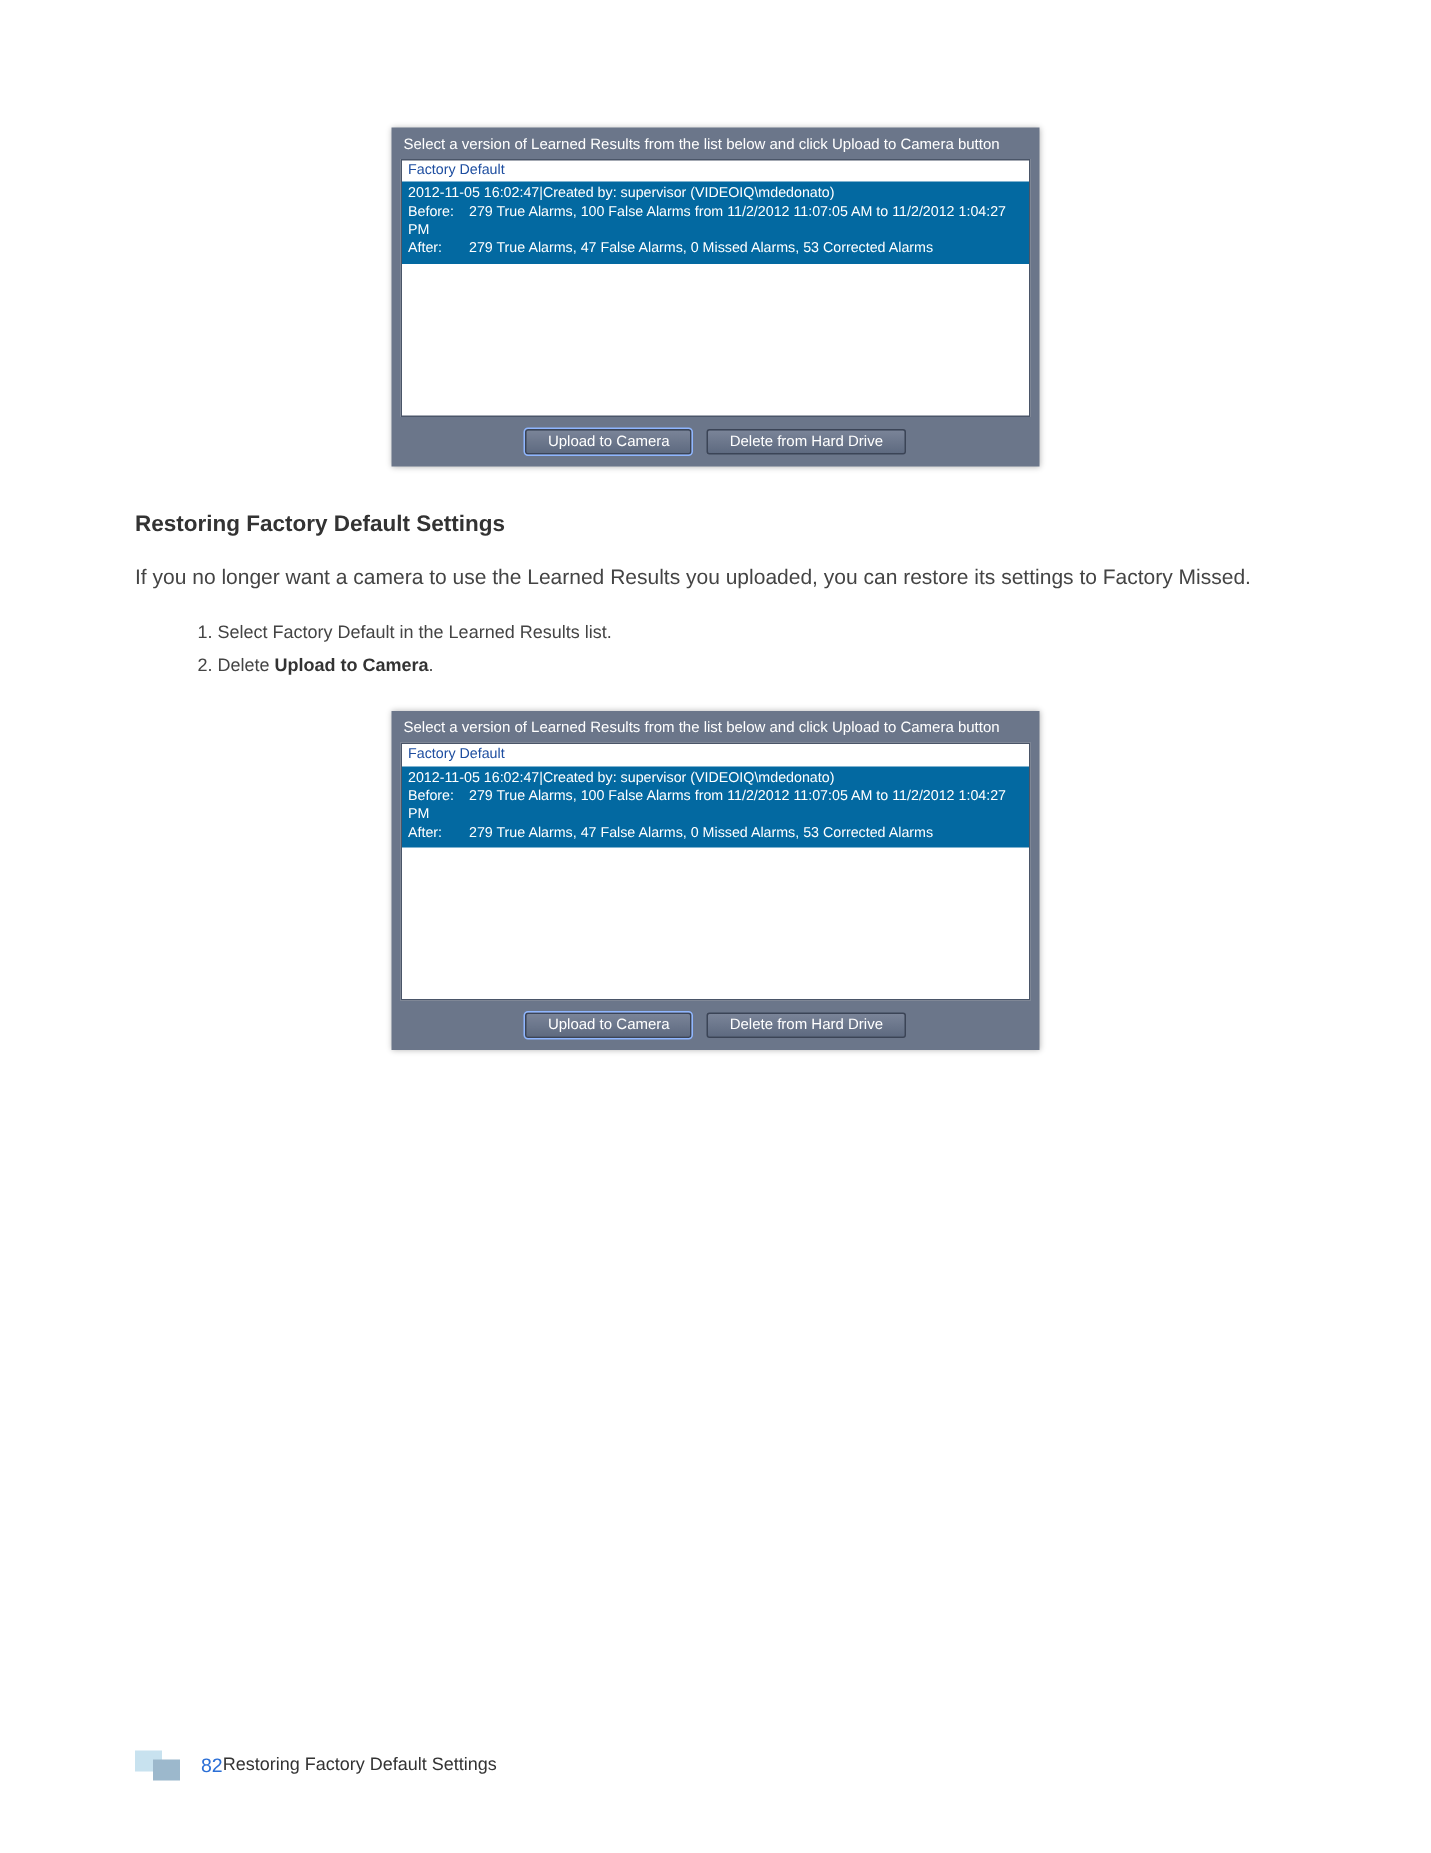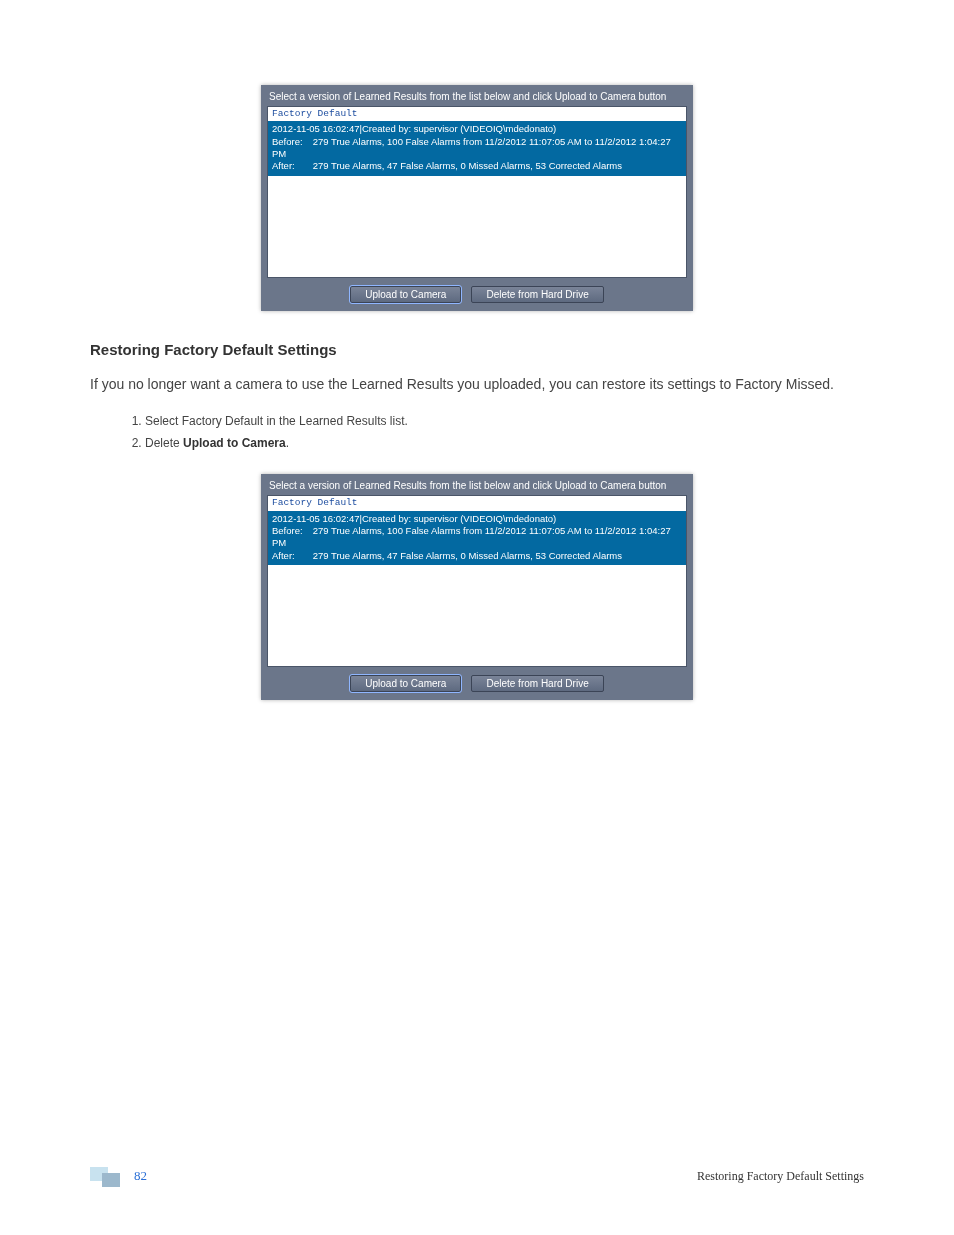--- a/index.html
+++ b/index.html
@@ -35,21 +35,20 @@
     height: 170px;
     overflow: hidden;
     font-size: 9.5px;
     line-height: 1.3;
   }
   .list-item {
     padding: 1px 4px;
   }
   .list-item.fd {
     color: #1e4ea0;
-    font-family: Liberation Mono, monospace;
   }
   .list-item.selected {
     background: #0369a1;
     color: #fff;
     padding: 2px 4px 3px 4px;
   }
   .list-item .label {
     display: inline-block;
     min-width: 38px;
   }
@@ -90,24 +89,22 @@
     margin: 0 0 20px 0;
   }
   ol.steps b { color: #333; }
   .footer {
     position: absolute;
     bottom: 48px;
     left: 90px;
     right: 90px;
     display: flex;
     align-items: center;
-    justify-content: space-between;
     font-size: 12px;
     color: #333;
-    font-family: Liberation Serif, serif;
   }
   .footer-left {
     display: flex;
     align-items: center;
     gap: 10px;
   }
   .footer-logo {
     width: 34px;
     height: 22px;
     position: relative;

